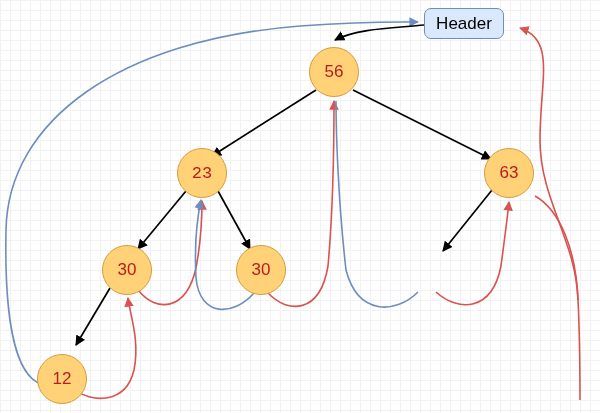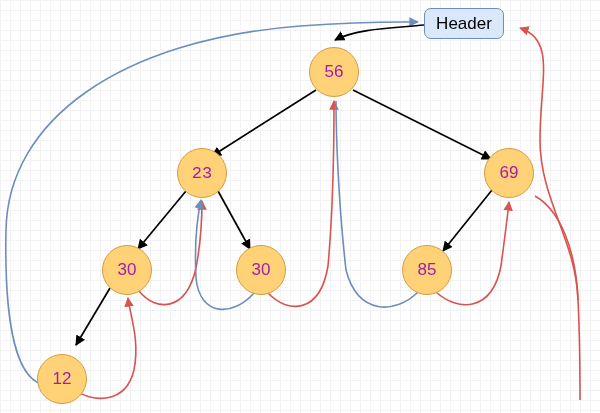--- a/index.html
+++ b/index.html
@@ -31,21 +31,21 @@
   }
   .node {
     position: absolute;
     border-radius: 50%;
     background: #ffd278;
     border: 1.4px solid #d79b3f;
     box-sizing: border-box;
     display: flex;
     align-items: center;
     justify-content: center;
-    color: #a21caf;
+    color: #b91c1c;
     font-size: 17px;
     font-family: "Liberation Sans", sans-serif;
     z-index: 5;
   }
   .header-box {
     position: absolute;
     background: #dae8fc;
     border: 1.3px solid #6c8ebf;
     border-radius: 7px;
     box-sizing: border-box;
@@ -110,32 +110,29 @@
 
   <div class="node" style="left:309px; top:47px; width:50px; height:50px;">
     <span>56</span>
   </div>
 
   <div class="node" style="left:177px; top:148px; width:50px; height:50px;font-family:Liberation Mono, monospace;">
     <span>23</span>
   </div>
 
   <div class="node" style="left:484px; top:148px; width:50px; height:50px;">
-    <span>69</span>
+    <span>63</span>
   </div>
 
   <div class="node" style="left:102px; top:245px; width:50px; height:50px;">
     <span>30</span>
   </div>
 
   <div class="node" style="left:236px; top:245px; width:50px; height:50px;justify-content:center;">
     <span>30</span>
   </div>
 
-  <div class="node" style="left:402px; top:245px; width:50px; height:50px;">
-    <span>85</span>
-  </div>
 
   <div class="node" style="left:37px; top:354px; width:50px; height:50px;">
     <span>12</span>
   </div>
 
 </div>
 
 </body></html>

